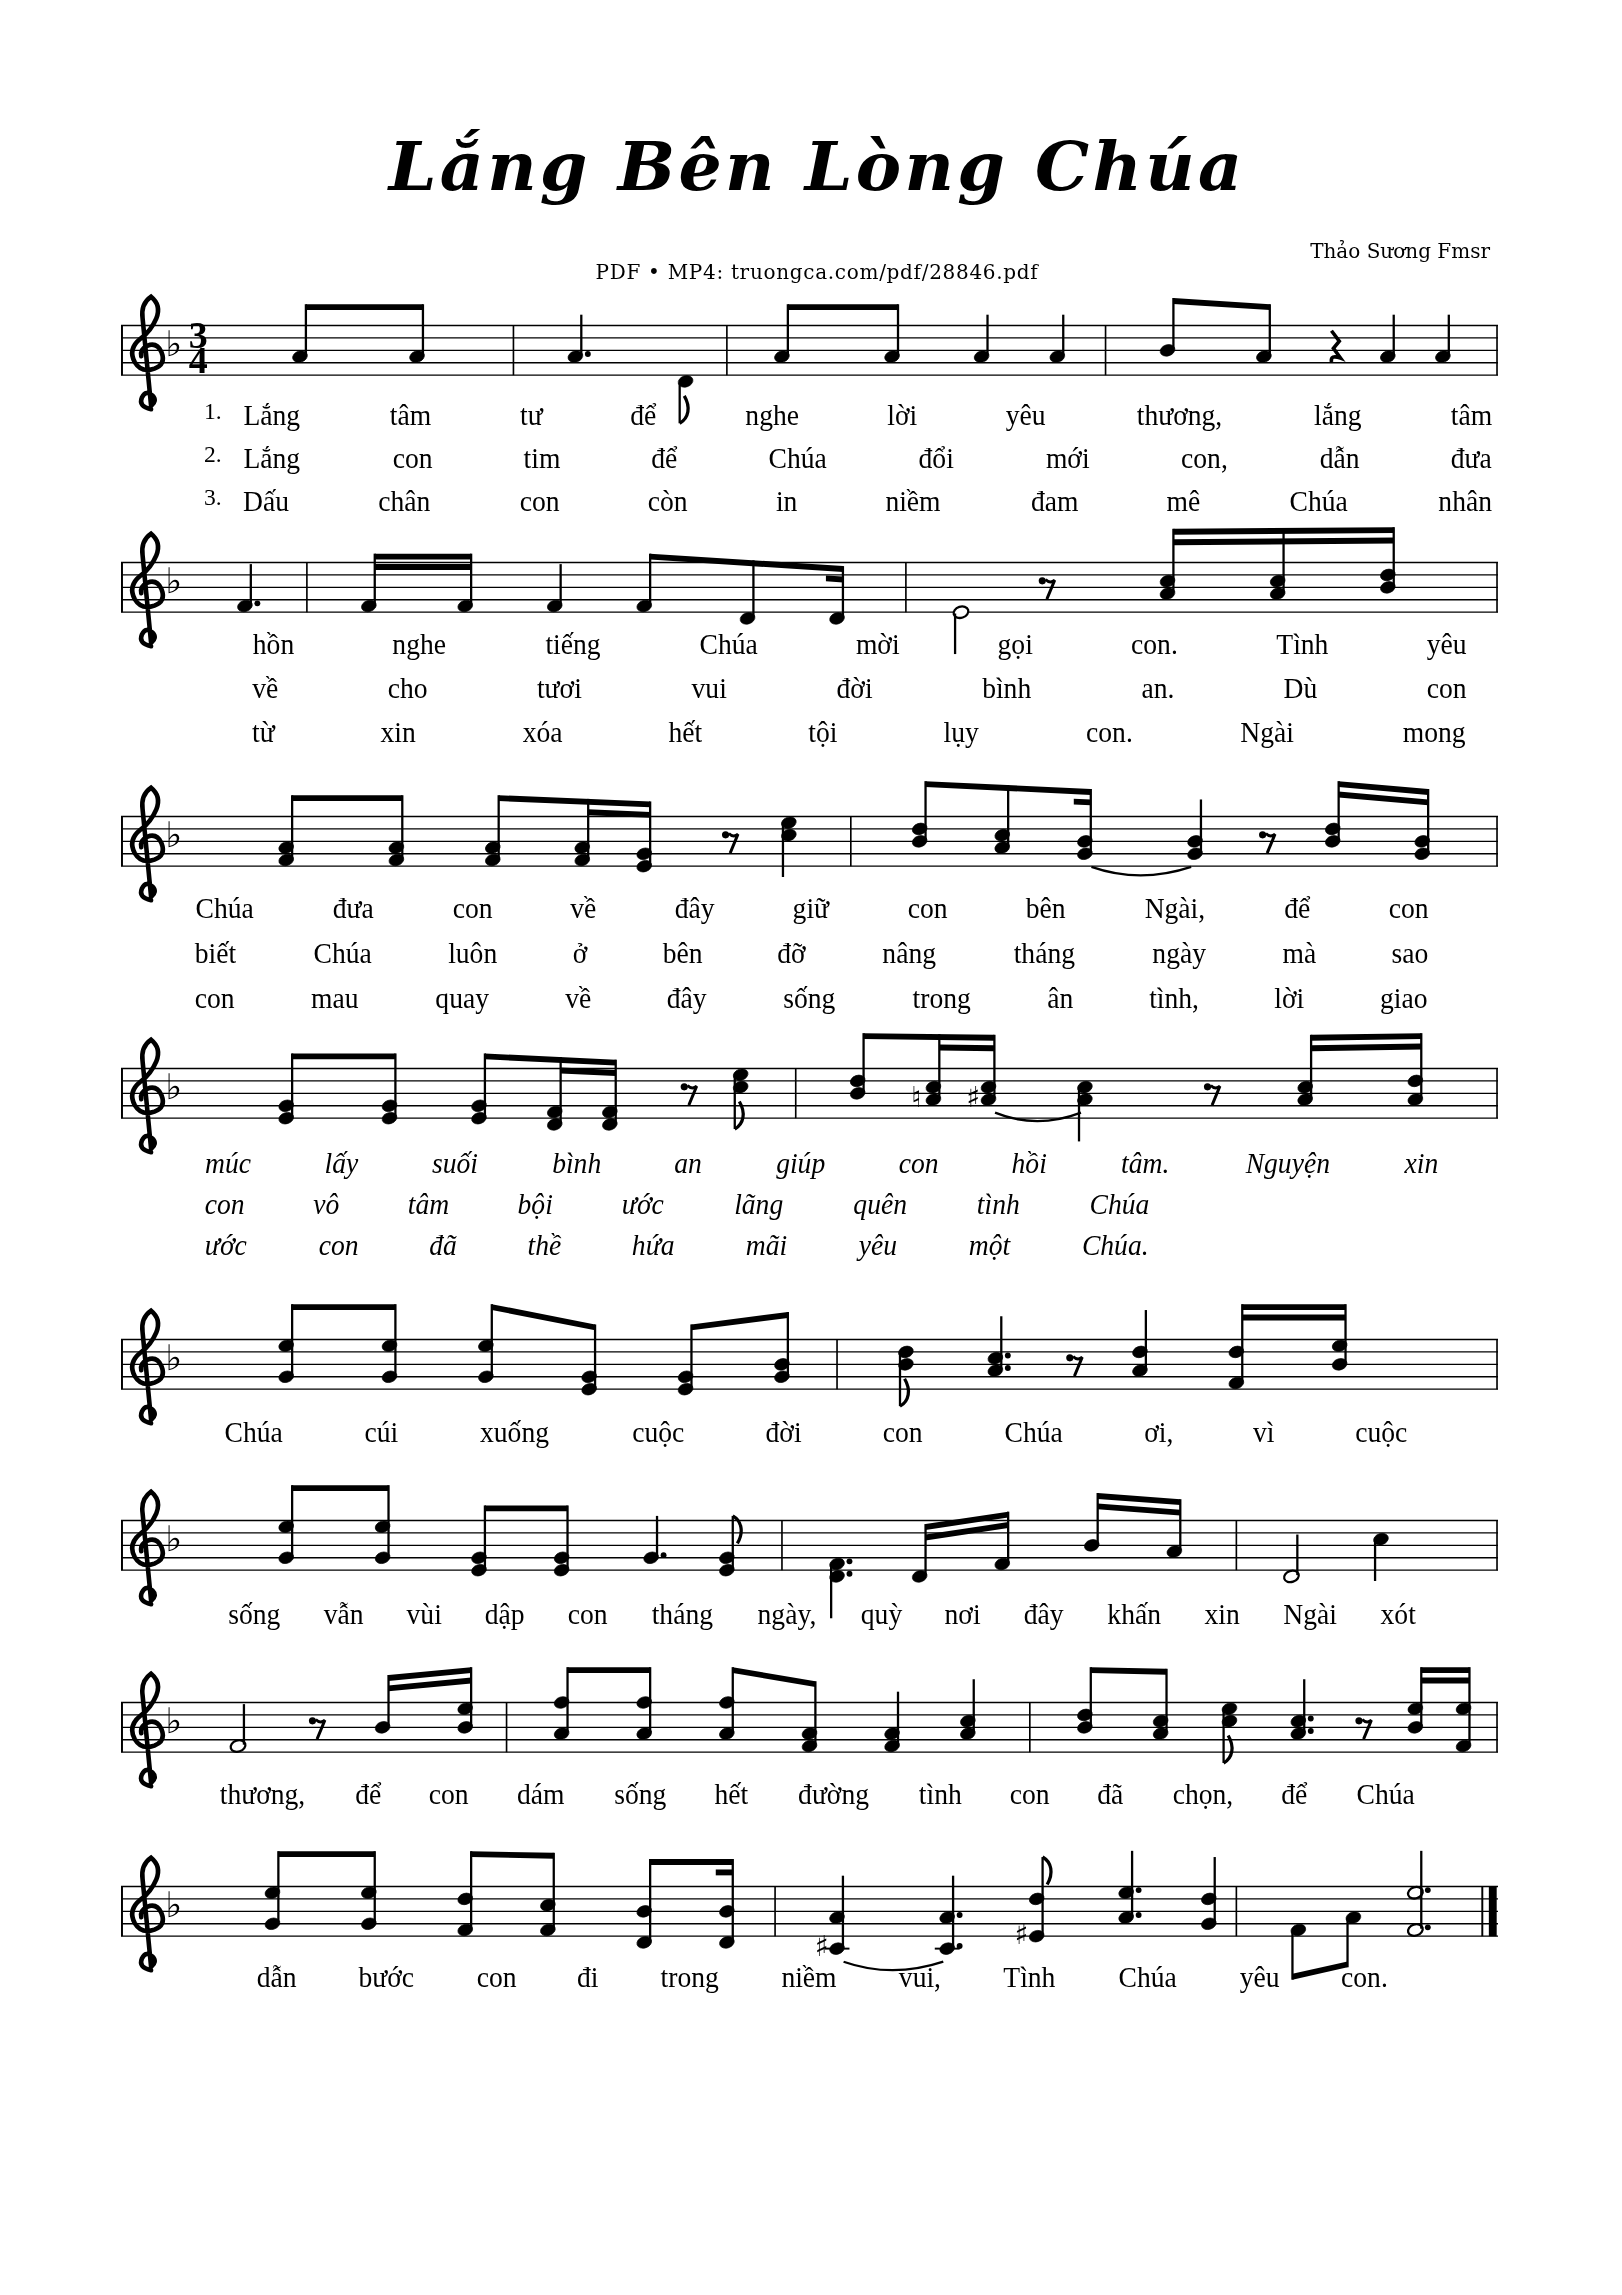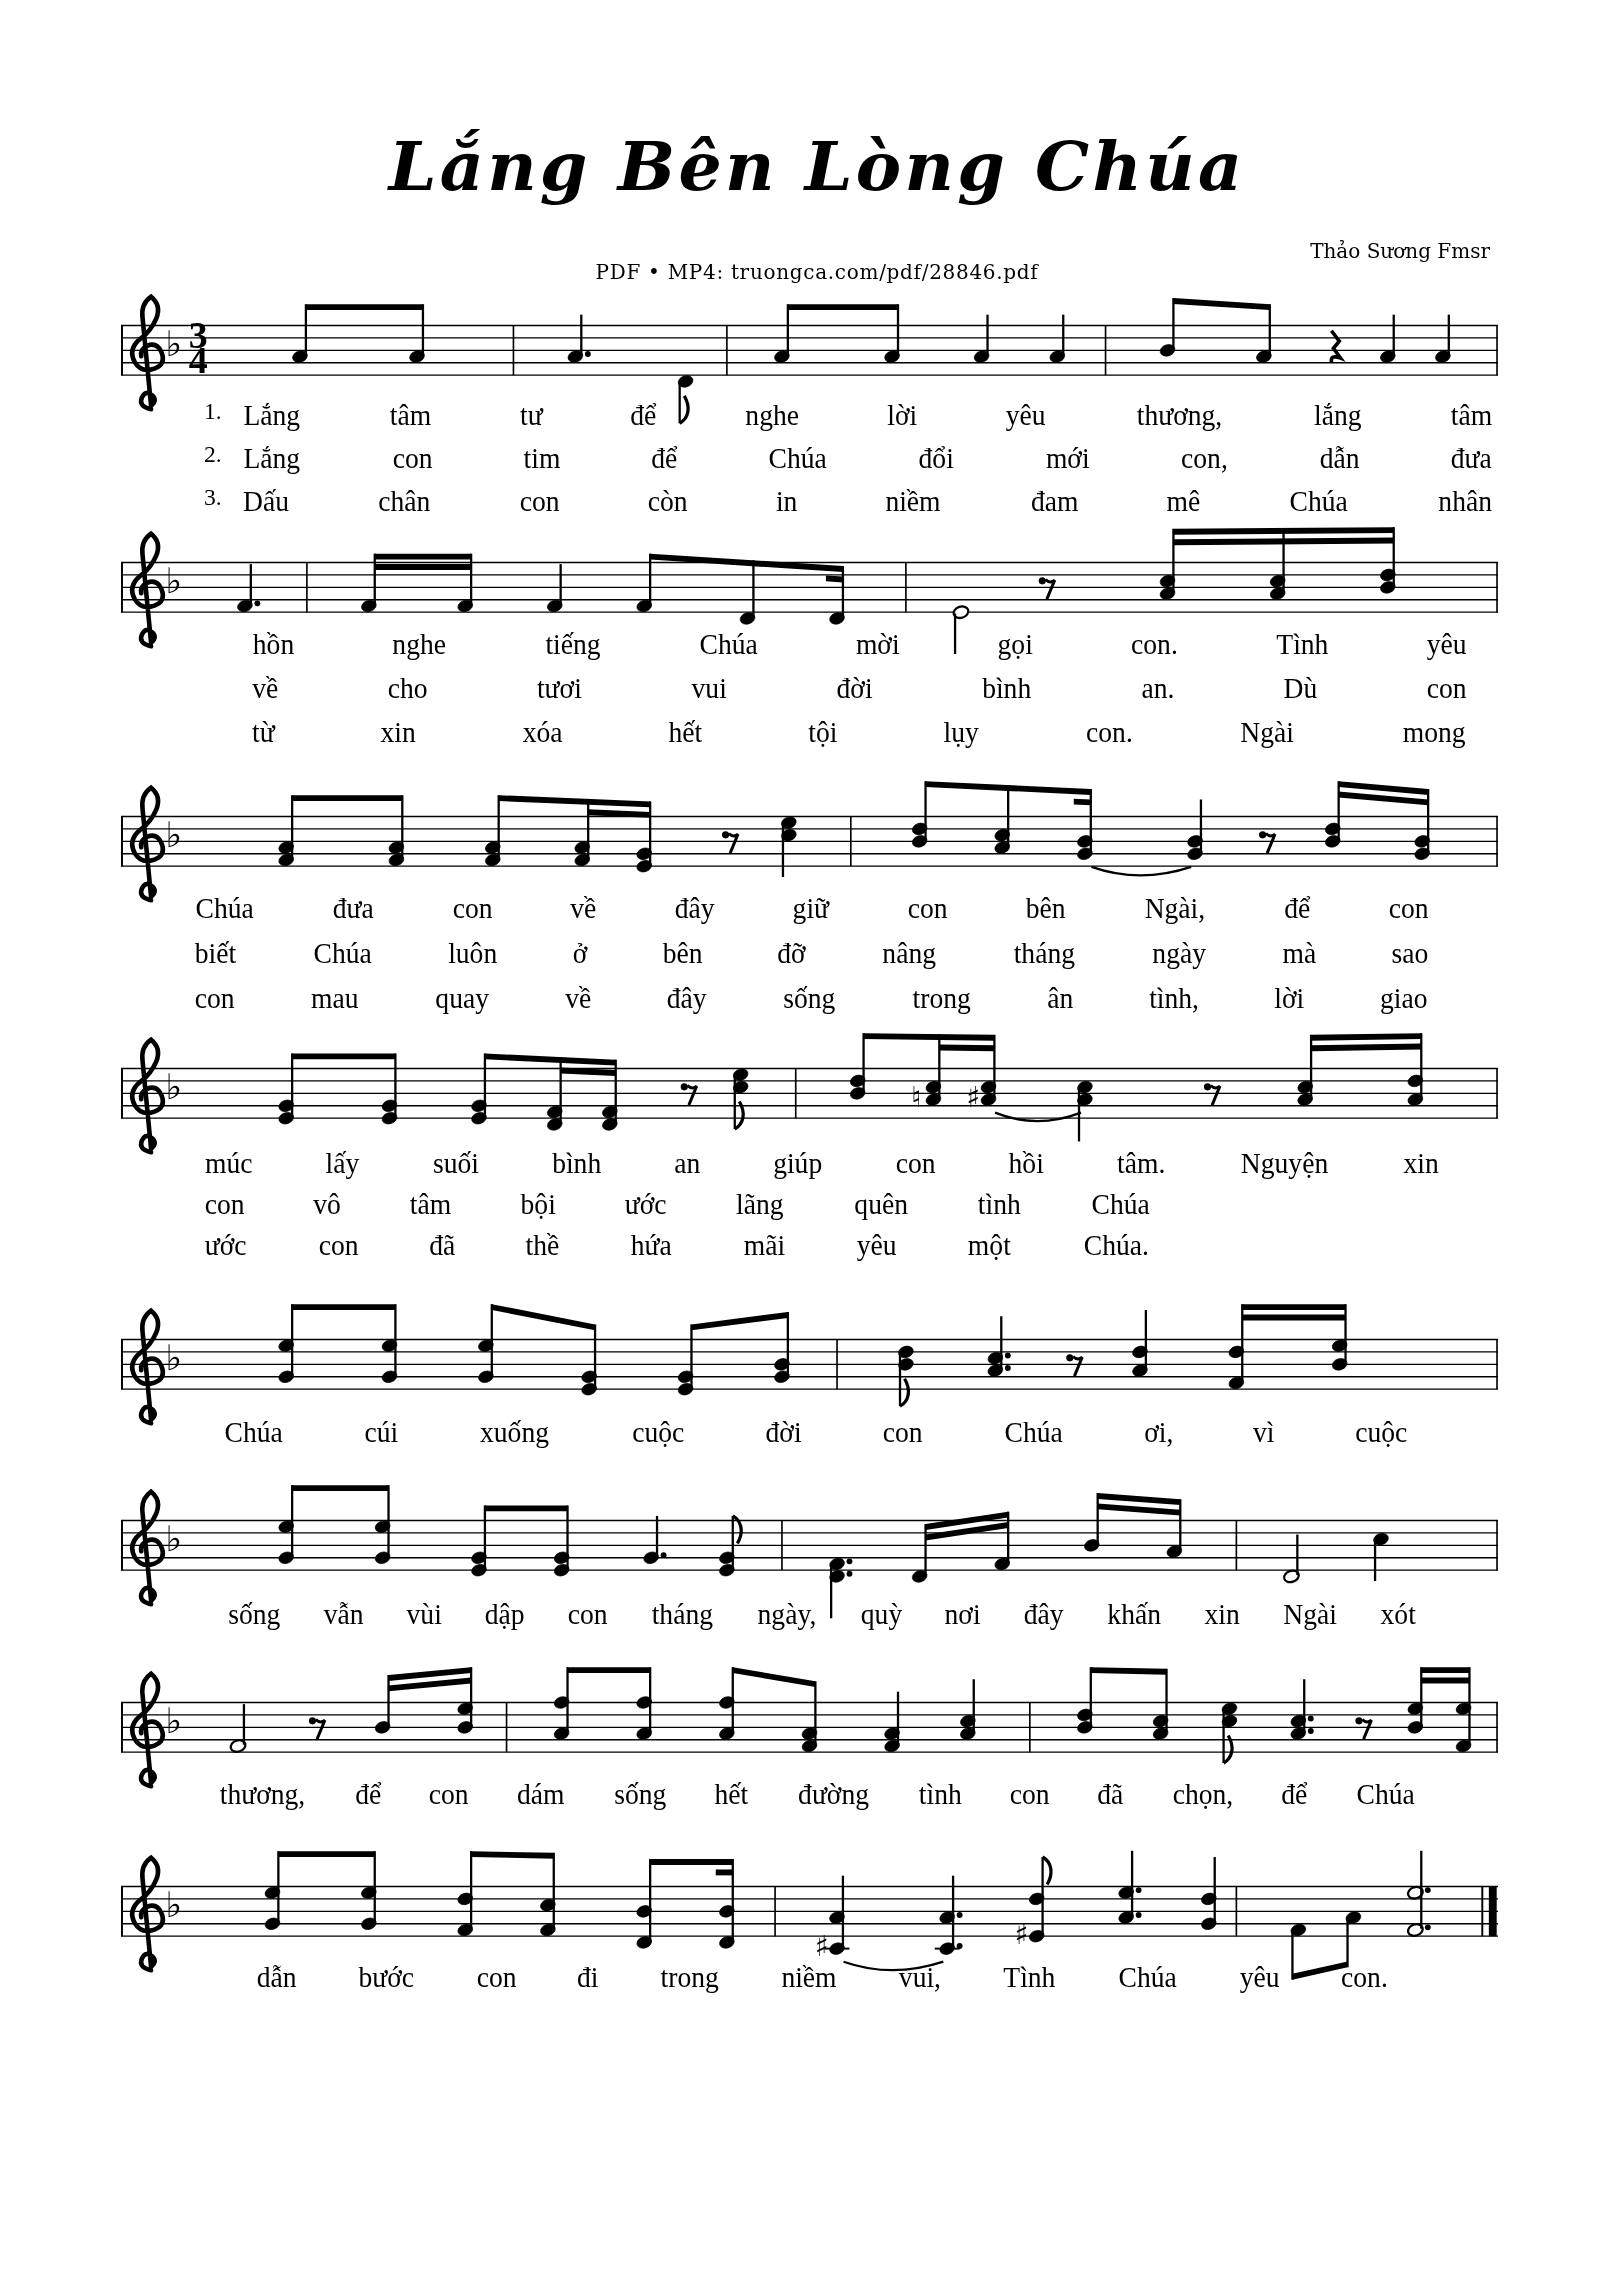--- a/index.html
+++ b/index.html
@@ -16,21 +16,21 @@
   .system svg{overflow:visible;display:block;}
   .lyric-block{position:absolute;}
   .lyric-line{position:relative;display:flex;justify-content:space-between;
               align-items:baseline;font-size:30px;line-height:1;}
   .lyric-word{white-space:nowrap;display:inline-block;transform:scaleX(.92);transform-origin:center;}
   .vnum{position:absolute;left:-37px;font-size:23.6px;}
   
   .lb1{top:400px;left:241px;width:1253px;} .lb1 .lyric-line{height:43px;}
   .lb2{top:629px;left:208px;width:1217px;margin-left:43px;} .lb2 .lyric-line{height:44px;}
   .lb3{top:893px;left:193px;width:1237px;} .lb3 .lyric-line{height:45px;}
-  .lb4{top:1148px;left:203px;width:1237px;} .lb4 .lyric-line{height:41px;}
+  .lb4{top:1148px;left:203px;width:1237px;} .lb4 .lyric-line{height:41px;font-style:italic;}
   .lb4 .lyric-line:nth-child(2),.lb4 .lyric-line:nth-child(3){width:949px;}
   .lb5{top:1417px;left:222px;width:1188px;}
   .lb6{top:1599px;left:226px;width:1191px;}
   .lb7{top:1779px;left:216px;width:1201px;}
   .lb8{top:1962px;left:255px;width:1135px;}
 </style>
 </head>
 <body>
 
 <div class="page">

